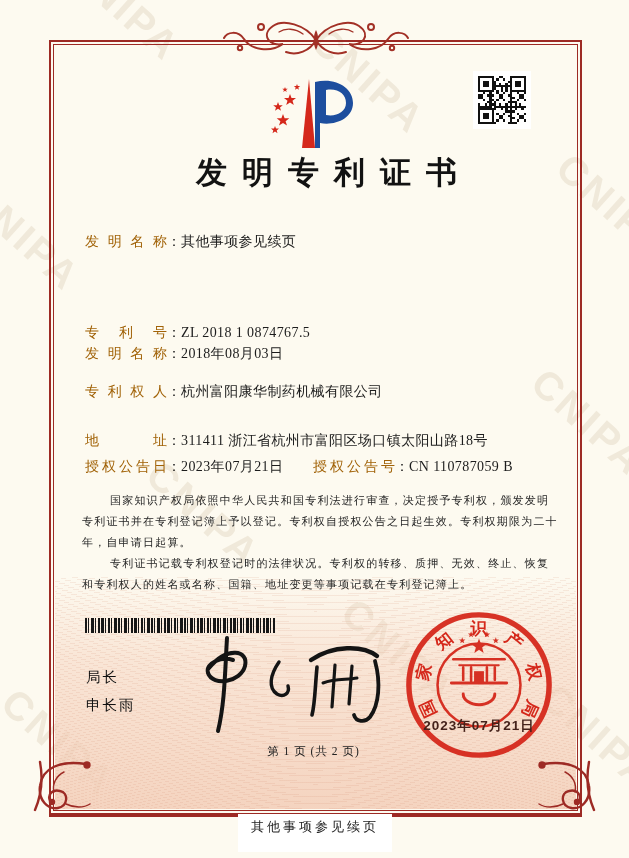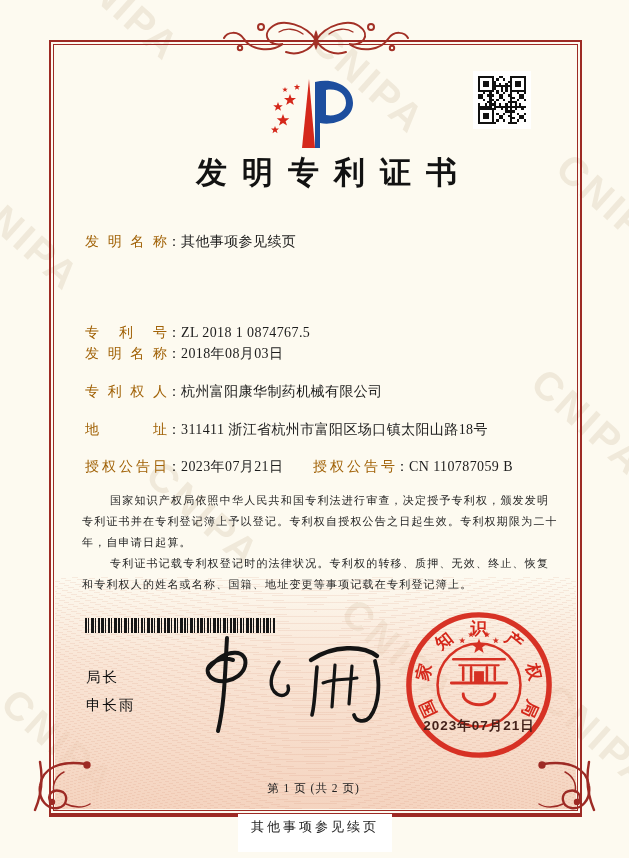--- a/index.html
+++ b/index.html
@@ -47,21 +47,21 @@
   .barcode i{display:inline-block;height:100%;background:#161616;vertical-align:top;}
 
   .director{position:absolute;left:86px;font-size:14.5px;letter-spacing:2px;color:#111;}
   .sig{position:absolute;left:183px;top:630px;width:208px;height:108px;}
 
   .seal{position:absolute;left:400px;top:606px;width:158px;height:158px;}
   .sealdate{position:absolute;left:402px;top:717px;width:154px;text-align:center;
             font-family:"Liberation Sans","DejaVu Sans",sans-serif;
             font-weight:bold;font-size:13.5px;letter-spacing:1px;color:#45221b;}
 
-  .pageinfo{position:absolute;left:49px;top:781px;width:529px;text-align:center;
+  .pageinfo{position:absolute;left:49px;top:744px;width:529px;text-align:center;
             font-size:11.5px;letter-spacing:1px;color:#222;}
 
   .contbox{position:absolute;left:238px;top:814px;width:154px;height:38px;background:#ffffff;
            z-index:4;text-align:center;line-height:26px;font-size:13px;letter-spacing:3px;color:#222;}
 
   .orn-top{position:absolute;left:221px;top:14px;width:190px;height:52px;z-index:3;}
   .orn-bl{position:absolute;left:30px;top:758px;width:62px;height:56px;z-index:4;}
   .orn-br{position:absolute;left:537px;top:758px;width:62px;height:56px;z-index:4;transform:scaleX(-1);}
 </style>
 </head>
@@ -384,21 +384,21 @@
     </div>
     <div class="frow" style="top:324px">
       <span class="flabel">专利号</span><span class="fcolon">：</span><span class="fvalue">ZL 2018 1 0874767.5</span>
     </div>
     <div class="frow" style="top:345px">
       <span class="flabel">发明名称</span><span class="fcolon">：</span><span class="fvalue">2018年08月03日</span>
     </div>
     <div class="frow" style="top:383px">
       <span class="flabel">专利权人</span><span class="fcolon">：</span><span class="fvalue">杭州富阳康华制药机械有限公司</span>
     </div>
-    <div class="frow" style="top:421px">
+    <div class="frow" style="top:432px">
       <span class="flabel">地址</span><span class="fcolon">：</span><span class="fvalue">311411 浙江省杭州市富阳区场口镇太阳山路18号</span>
     </div>
     <div class="frow" style="top:458px">
       <span class="flabel">授权公告日</span><span class="fcolon">：</span><span class="fvalue">2023年07月21日</span>
       <span class="g2">
         <span class="flabel">授权公告号</span><span class="fcolon">：</span><span class="fvalue">CN 110787059 B</span>
       </span>
     </div>
 
     <div class="paras">

